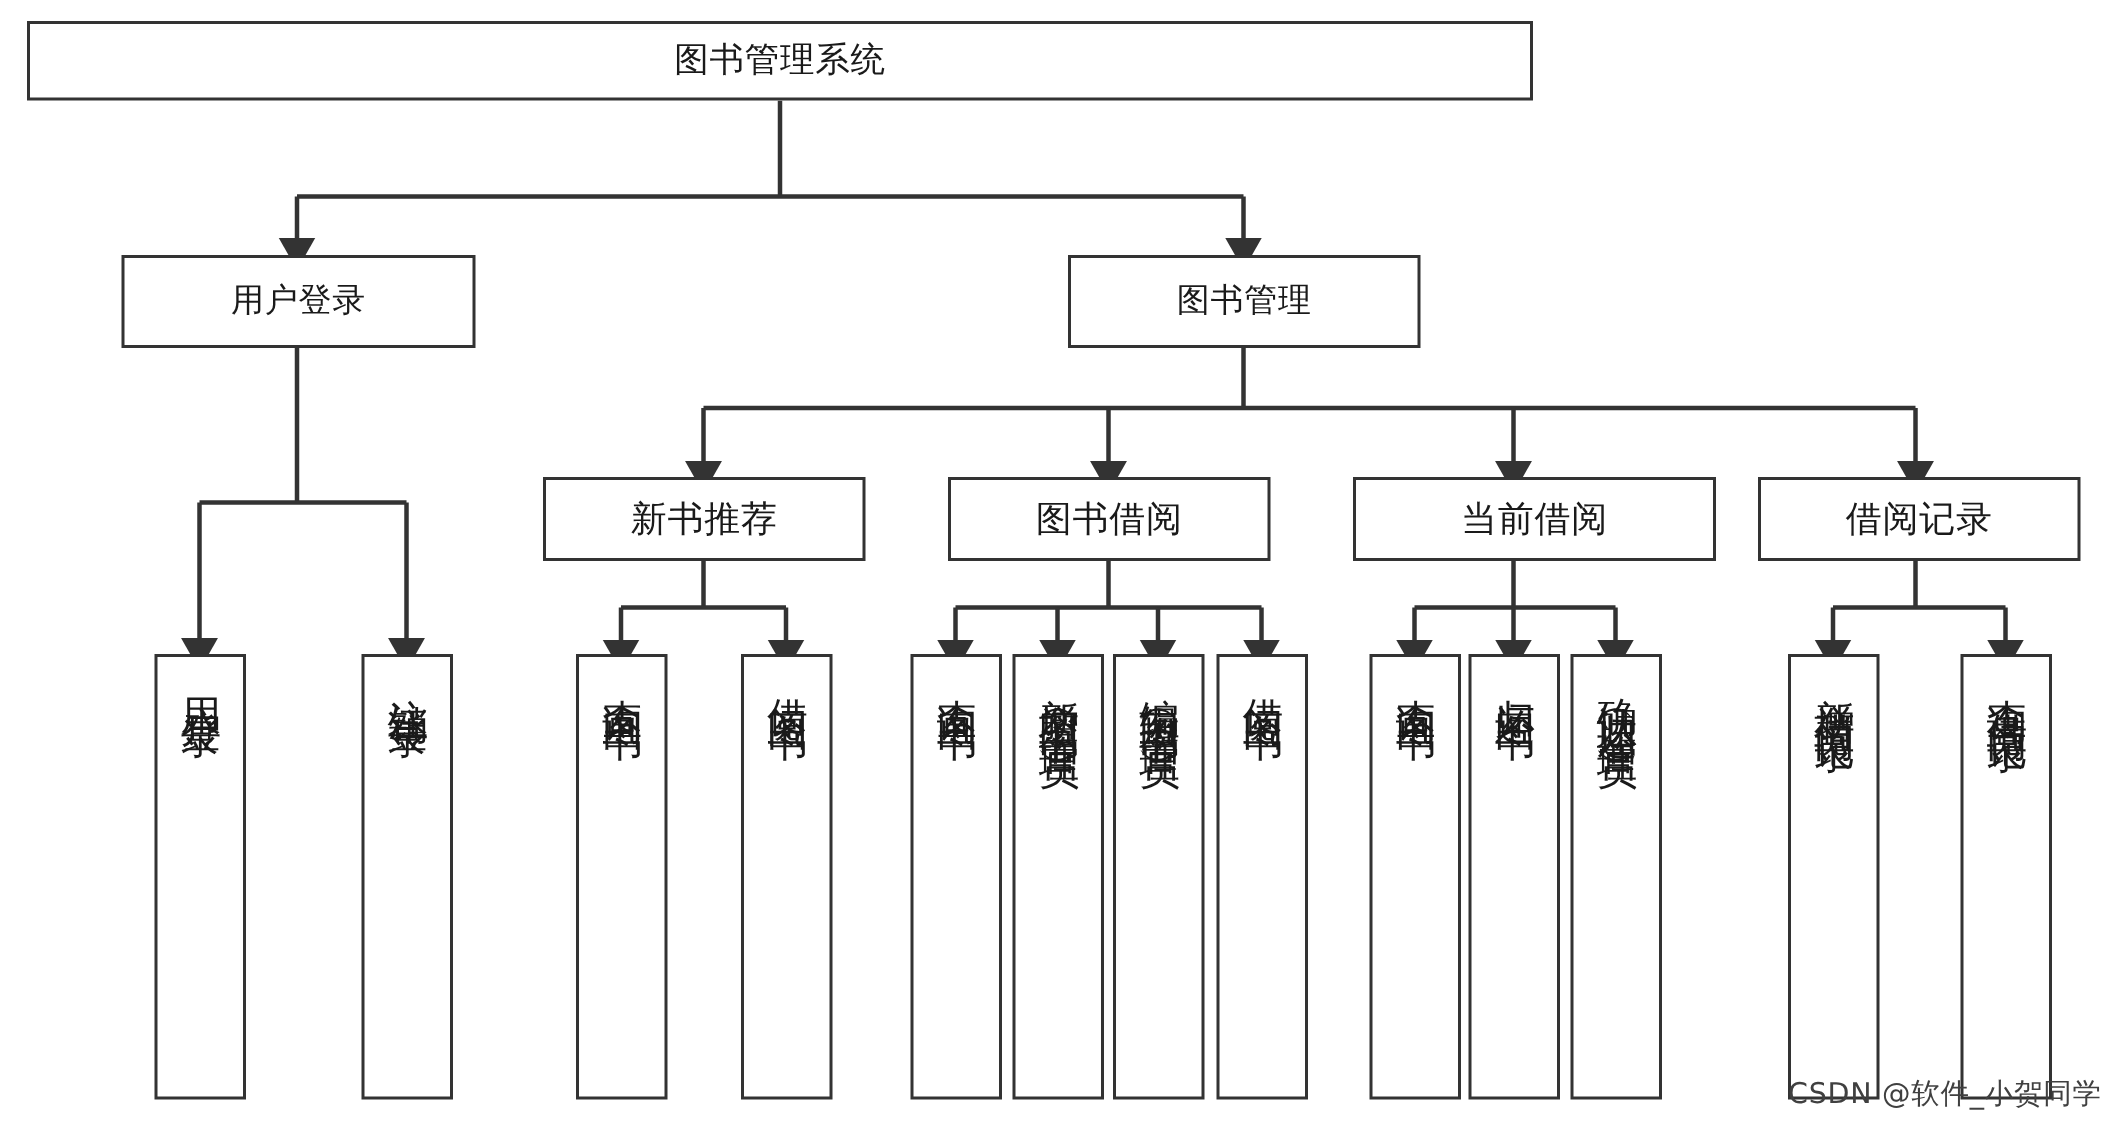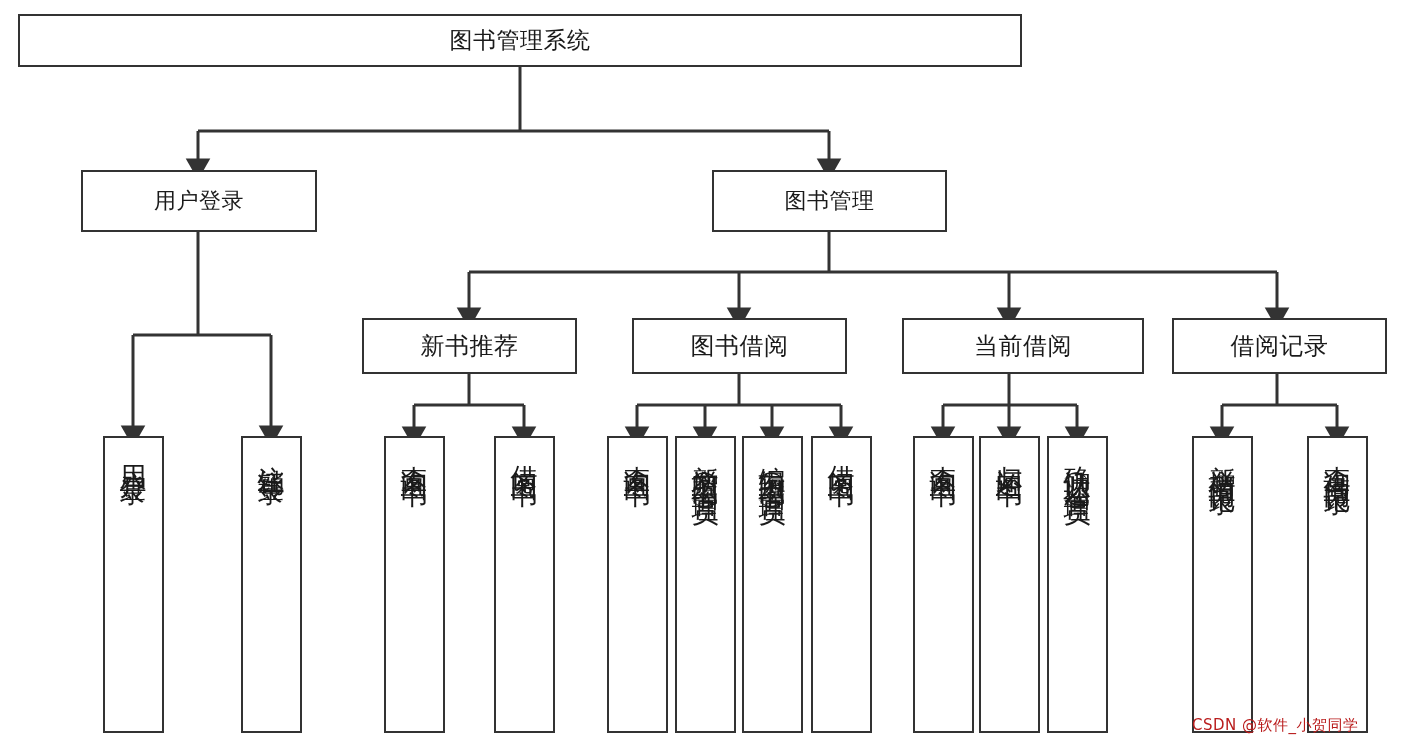--- a/index.html
+++ b/index.html
@@ -58,22 +58,22 @@
   .node-leaf .label {
     writing-mode: vertical-rl;
     text-orientation: upright;
     font-size: 27px;
     line-height: 1;
     letter-spacing: 5px;
     white-space: nowrap;
   }
   .watermark {
     position: absolute;
-    font-size: 15px;
-    color: #b91c1c;
+    font-size: 19px;
+    color: #404040;
     white-space: nowrap;
     letter-spacing: 0.5px;
     pointer-events: none;
   }
 </style>
 </head>
 <body>
 
 <div id="canvas">
 

